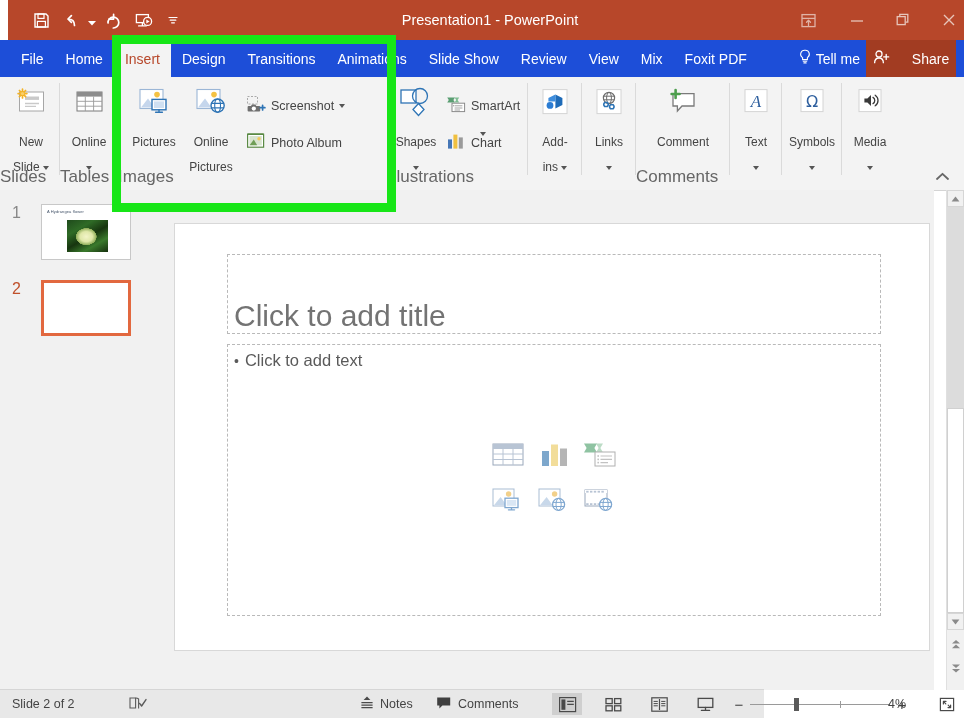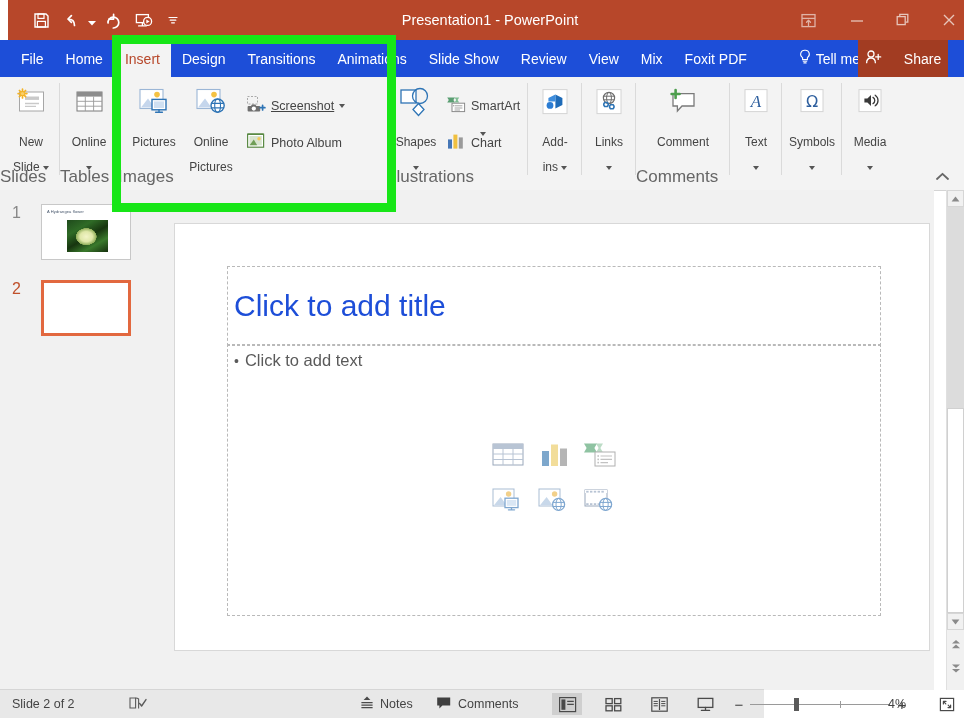--- a/index.html
+++ b/index.html
@@ -76,21 +76,21 @@
   .tab.active {
     background: #f3f3f3;
     color: #b7472a;
   }
   .tellme {
     position: absolute; right: 96px; top: 0;
     height: 37px; display: flex; align-items: center; gap: 5px;
     font-size: 14px; color: #ffffff; padding: 0 8px;
   }
   .share-btn {
-    position: absolute; right: 16px; top: 0;
+    position: absolute; right: 8px; top: 0;
     height: 37px; width: 90px;
     background: #a23c22;
     display: flex; align-items: center; justify-content: center; gap: 22px;
     font-size: 14px; color: #ffffff;
   }
 
   
   .ribbon {
     position: absolute; left: 0; top: 77px;
     width: 964px; height: 113px;
@@ -184,24 +184,24 @@
     border: 1px solid #d8d8d8;
     box-sizing: border-box;
   }
   .ph {
     position: absolute;
     border: 1px dashed #b9b9b9;
     box-sizing: border-box;
     color: #595959;
   }
   .ph-title {
-    left: 52px; top: 42px; width: 654px; height: 80px;
-    display: flex; align-items: center;
+    left: 52px; top: 30px; width: 654px; height: 80px;
+    display: flex; align-items: flex-end;
     padding-left: 6px;
-    font-size: 30px; color: #1d4ed8;
+    font-size: 30px; color: #737373;
   }
   .ph-body {
     left: 52px; top: 120px; width: 654px; height: 272px;
     padding: 6px 6px 0 6px;
   }
   .ph-body .bul {
     font-size: 16.5px; color: #5a5a5a;
     display: flex; align-items: baseline; gap: 6px;
   }
   .ph-body .bul::before {
@@ -458,21 +458,21 @@
             <path d="M6 21.6 L13 12.4 L19.4 21.6 Z" fill="#c5d6ec"></path>
             <circle cx="25.6" cy="19.6" r="6.6" fill="#ffffff" stroke="#2e74b5" stroke-width="1.4"></circle>
             <ellipse cx="25.6" cy="19.6" rx="2.9" ry="6.6" fill="none" stroke="#2e74b5" stroke-width="1.1"></ellipse>
             <path d="M19.2 17.4 L32 17.4 M19.2 21.9 L32 21.9" stroke="#2e74b5" stroke-width="1.1"></path>
           </svg>
         </span>
         <span class="lbl">Online</span>
         <span class="lbl">Pictures</span>
       </div>
 
-      <div class="smallbtn" style="left:128px; top:18px;text-decoration:underline;">
+      <div class="smallbtn" style="left:128px; top:18px;">
         <span>
           <svg width="20" height="18" viewBox="0 0 20 18">
             <rect x="1.5" y="1.5" width="10" height="7.5" fill="none" stroke="#aaaaaa" stroke-width="1" stroke-dasharray="2 1.5"></rect>
             <path d="M2.6 11 L5 11 L5.9 9.4 L9.4 9.4 L10.3 11 L13.2 11 A1 1 0 0 1 14.2 12 L14.2 15.6 A1 1 0 0 1 13.2 16.6 L2.6 16.6 A1 1 0 0 1 1.6 15.6 L1.6 12 A1 1 0 0 1 2.6 11 Z" fill="#6f6f6f"></path>
             <circle cx="7.8" cy="13.6" r="2.1" fill="#ffffff"></circle>
             <path d="M16.6 10.4 L16.6 15 M14.3 12.7 L18.9 12.7" stroke="#2e74b5" stroke-width="1.7" stroke-linecap="round"></path>
           </svg>
         </span>
         <span>Screenshot</span>
         <i class="caret-d"></i>

